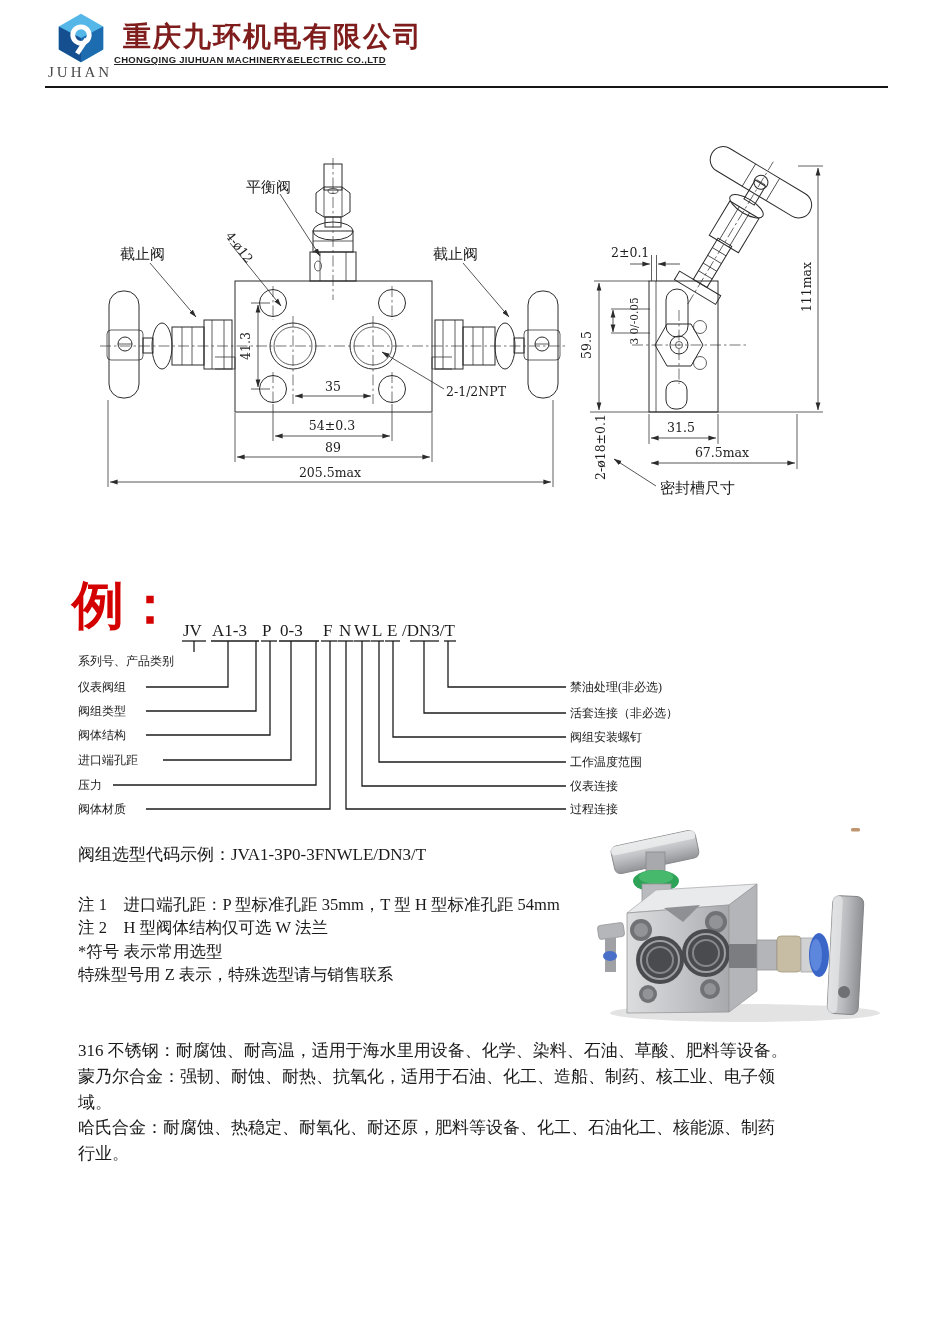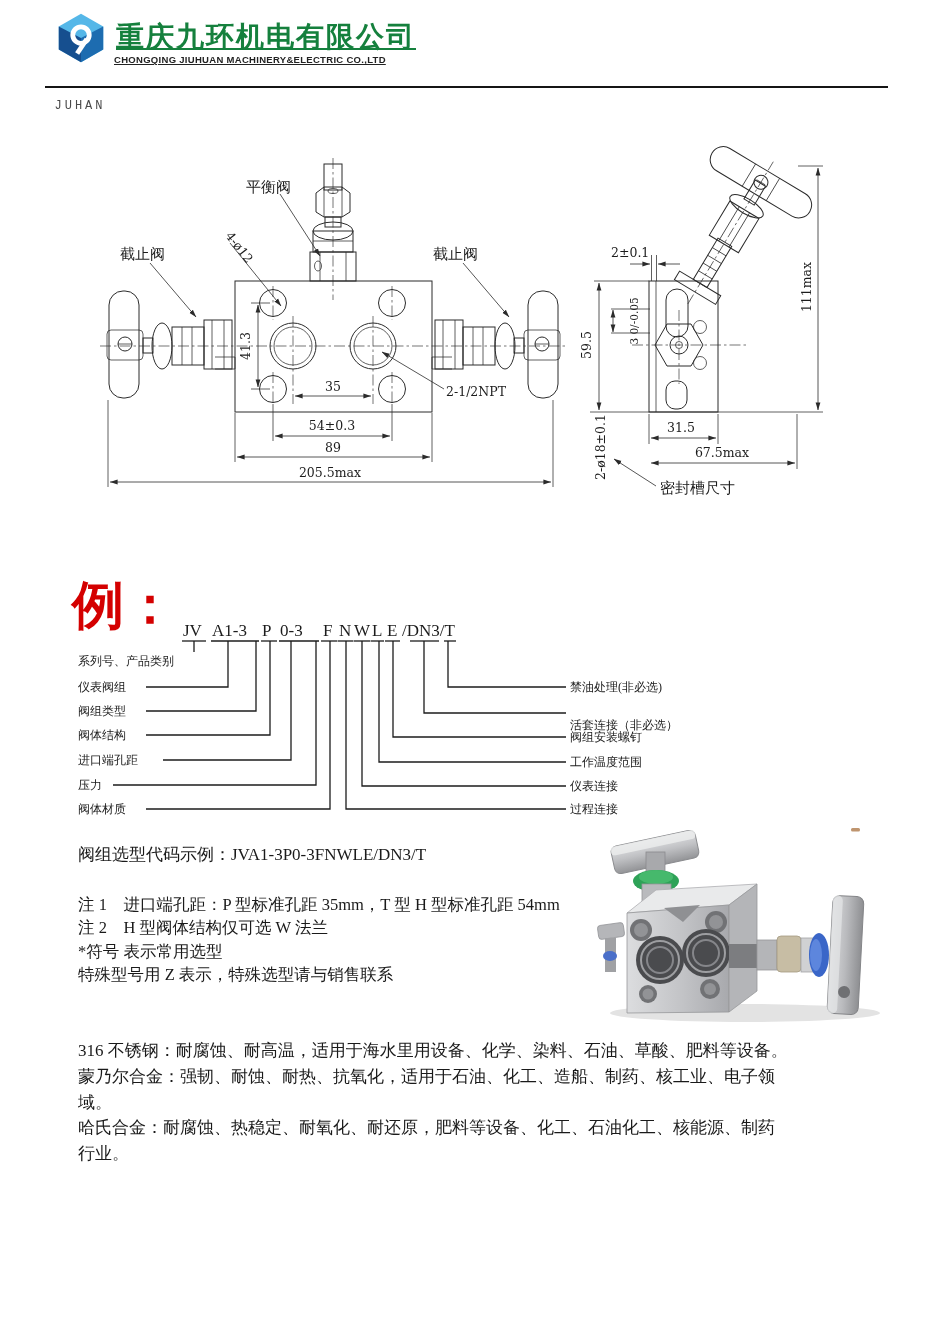--- a/index.html
+++ b/index.html
@@ -1,23 +1,23 @@
 <!DOCTYPE html>
 <html><head>
 <meta charset="utf-8">
 <style>
   html,body{margin:0;padding:0;background:#e8e8e8;}
   #page{position:relative;width:930px;height:1320px;background:#ffffff;margin:0 auto;
         font-family:"Liberation Serif",serif;color:#1a1a1a;overflow:hidden;}
   .abs{position:absolute;}
-  #company-cn{left:116px;top:18px;font-size:28px;font-weight:bold;letter-spacing:2px;color:#15803d;text-decoration:underline;}
+  #company-cn{left:123px;top:18px;font-size:28px;font-weight:bold;letter-spacing:2px;color:#7f1d1d;}
   #company-en{left:114px;top:54px;font-size:9.5px;font-weight:bold;letter-spacing:.3px;
               font-family:"Liberation Sans",sans-serif;color:#222;text-decoration:underline;}
-  #logo-text{left:48px;top:64px;width:64px;text-align:center;font-size:12px;letter-spacing:3px;
-             color:#4a4a4a;font-family:Liberation Mono, monospace;margin-top:35px;}
+  #logo-text{left:48px;top:64px;width:64px;text-align:center;font-size:15px;letter-spacing:3px;
+             color:#4a4a4a;font-family:Liberation Serif, serif;}
   #header-rule{left:45px;top:86px;width:843px;height:2px;background:#151515;}
   #example-heading{left:72px;top:580px;font-size:52px;font-weight:bold;line-height:1;}
   .ex-label{font-size:12px;line-height:18px;white-space:nowrap;}
   .ex-left{left:78px;}
   .ex-right{left:570px;}
   #notes-example{left:78px;top:843px;font-size:17px;white-space:nowrap;}
   #notes-block{left:78px;top:893px;font-size:16.5px;line-height:23.4px;white-space:nowrap;}
   #materials-block{left:78px;top:1038px;font-size:17px;line-height:25.8px;white-space:nowrap;}
   svg text{font-family:"DejaVu Serif",serif;fill:#1c1c1c;}
   svg .cadtxt{font-size:12.5px;}
@@ -339,21 +339,21 @@
 
   <div class="abs ex-label ex-left" style="top:652px;">系列号、产品类别</div>
   <div class="abs ex-label ex-left" style="top:678px;">仪表阀组</div>
   <div class="abs ex-label ex-left" style="top:702px;">阀组类型</div>
   <div class="abs ex-label ex-left" style="top:726px;">阀体结构</div>
   <div class="abs ex-label ex-left" style="top:751px;">进口端孔距</div>
   <div class="abs ex-label ex-left" style="top:776px;">压力</div>
   <div class="abs ex-label ex-left" style="top:800px;">阀体材质</div>
 
   <div class="abs ex-label ex-right" style="top:678px;">禁油处理(非必选)</div>
-  <div class="abs ex-label ex-right" style="top:704px;margin-top:12px;">活套连接（非必选）</div>
+  <div class="abs ex-label ex-right" style="top:704px;">活套连接（非必选）</div>
   <div class="abs ex-label ex-right" style="top:728px;">阀组安装螺钉</div>
   <div class="abs ex-label ex-right" style="top:753px;">工作温度范围</div>
   <div class="abs ex-label ex-right" style="top:777px;">仪表连接</div>
   <div class="abs ex-label ex-right" style="top:800px;">过程连接</div>
 
   <div class="abs" id="notes-example">阀组选型代码示例：JVA1-3P0-3FNWLE/DN3/T</div>
   <div class="abs" id="notes-block">
     <div>注 1　进口端孔距：P 型标准孔距 35mm，T 型 H 型标准孔距 54mm</div>
     <div>注 2　H 型阀体结构仅可选 W 法兰</div>
     <div>*符号 表示常用选型</div>

